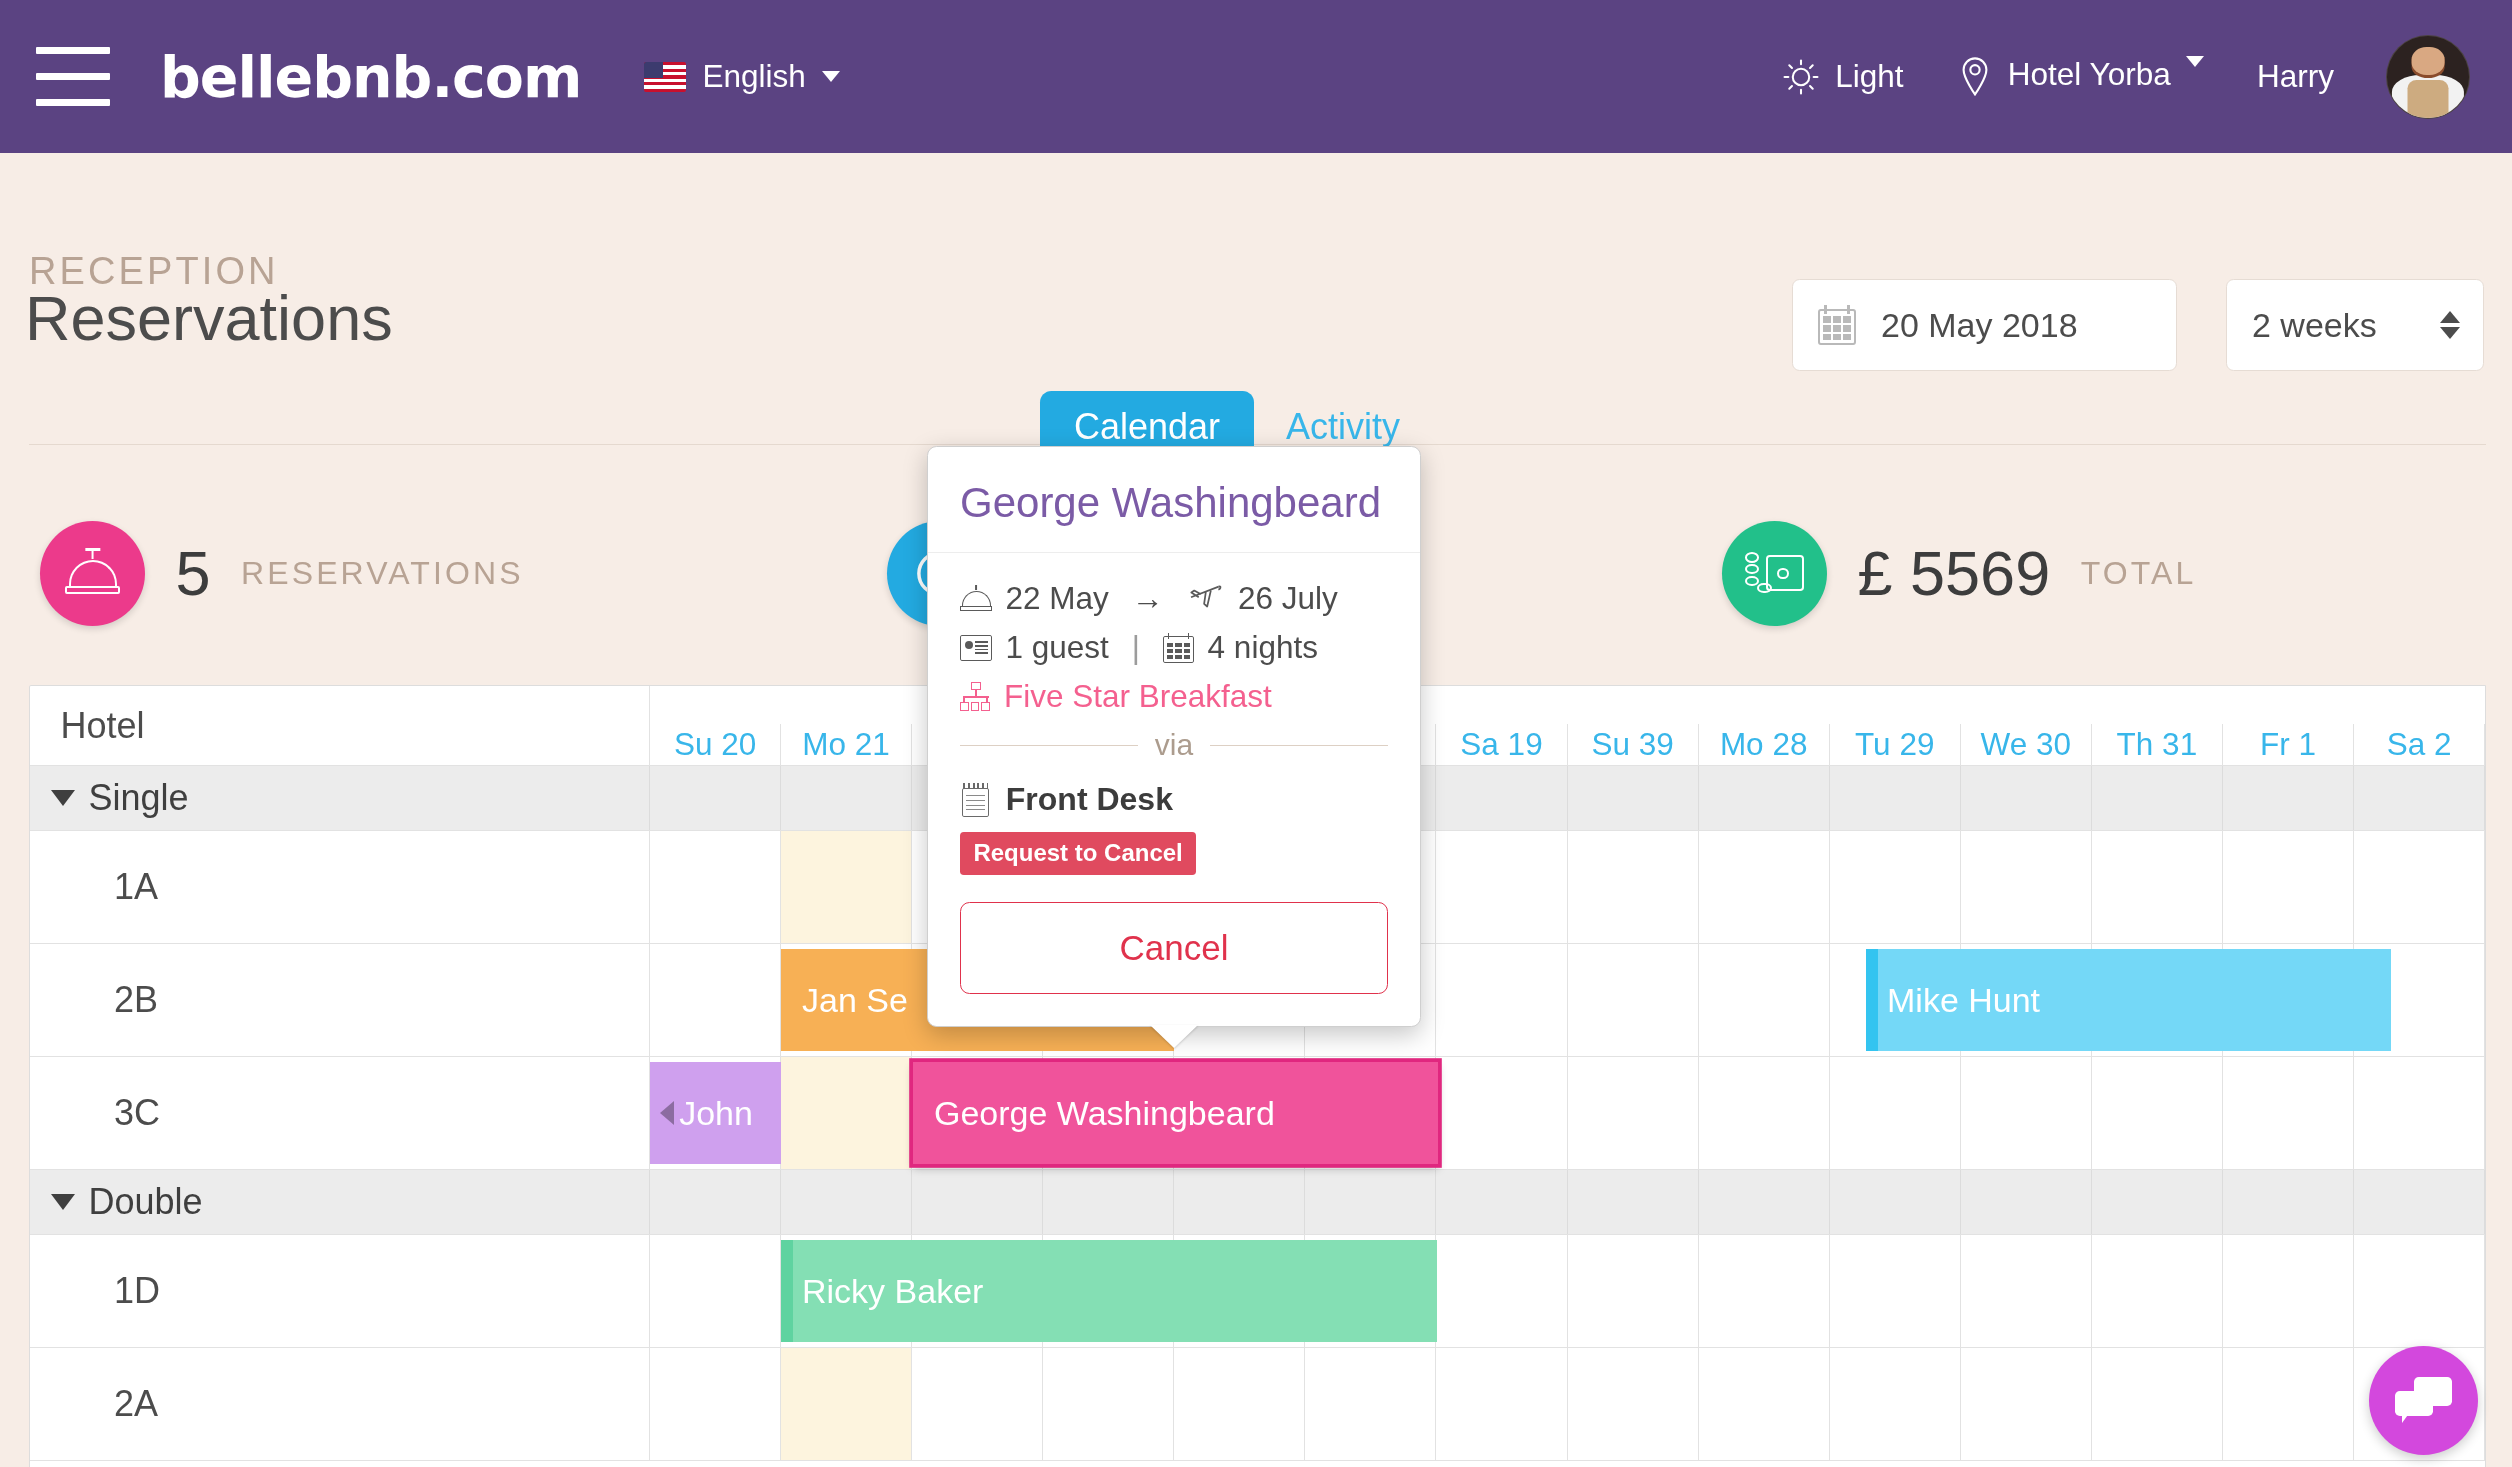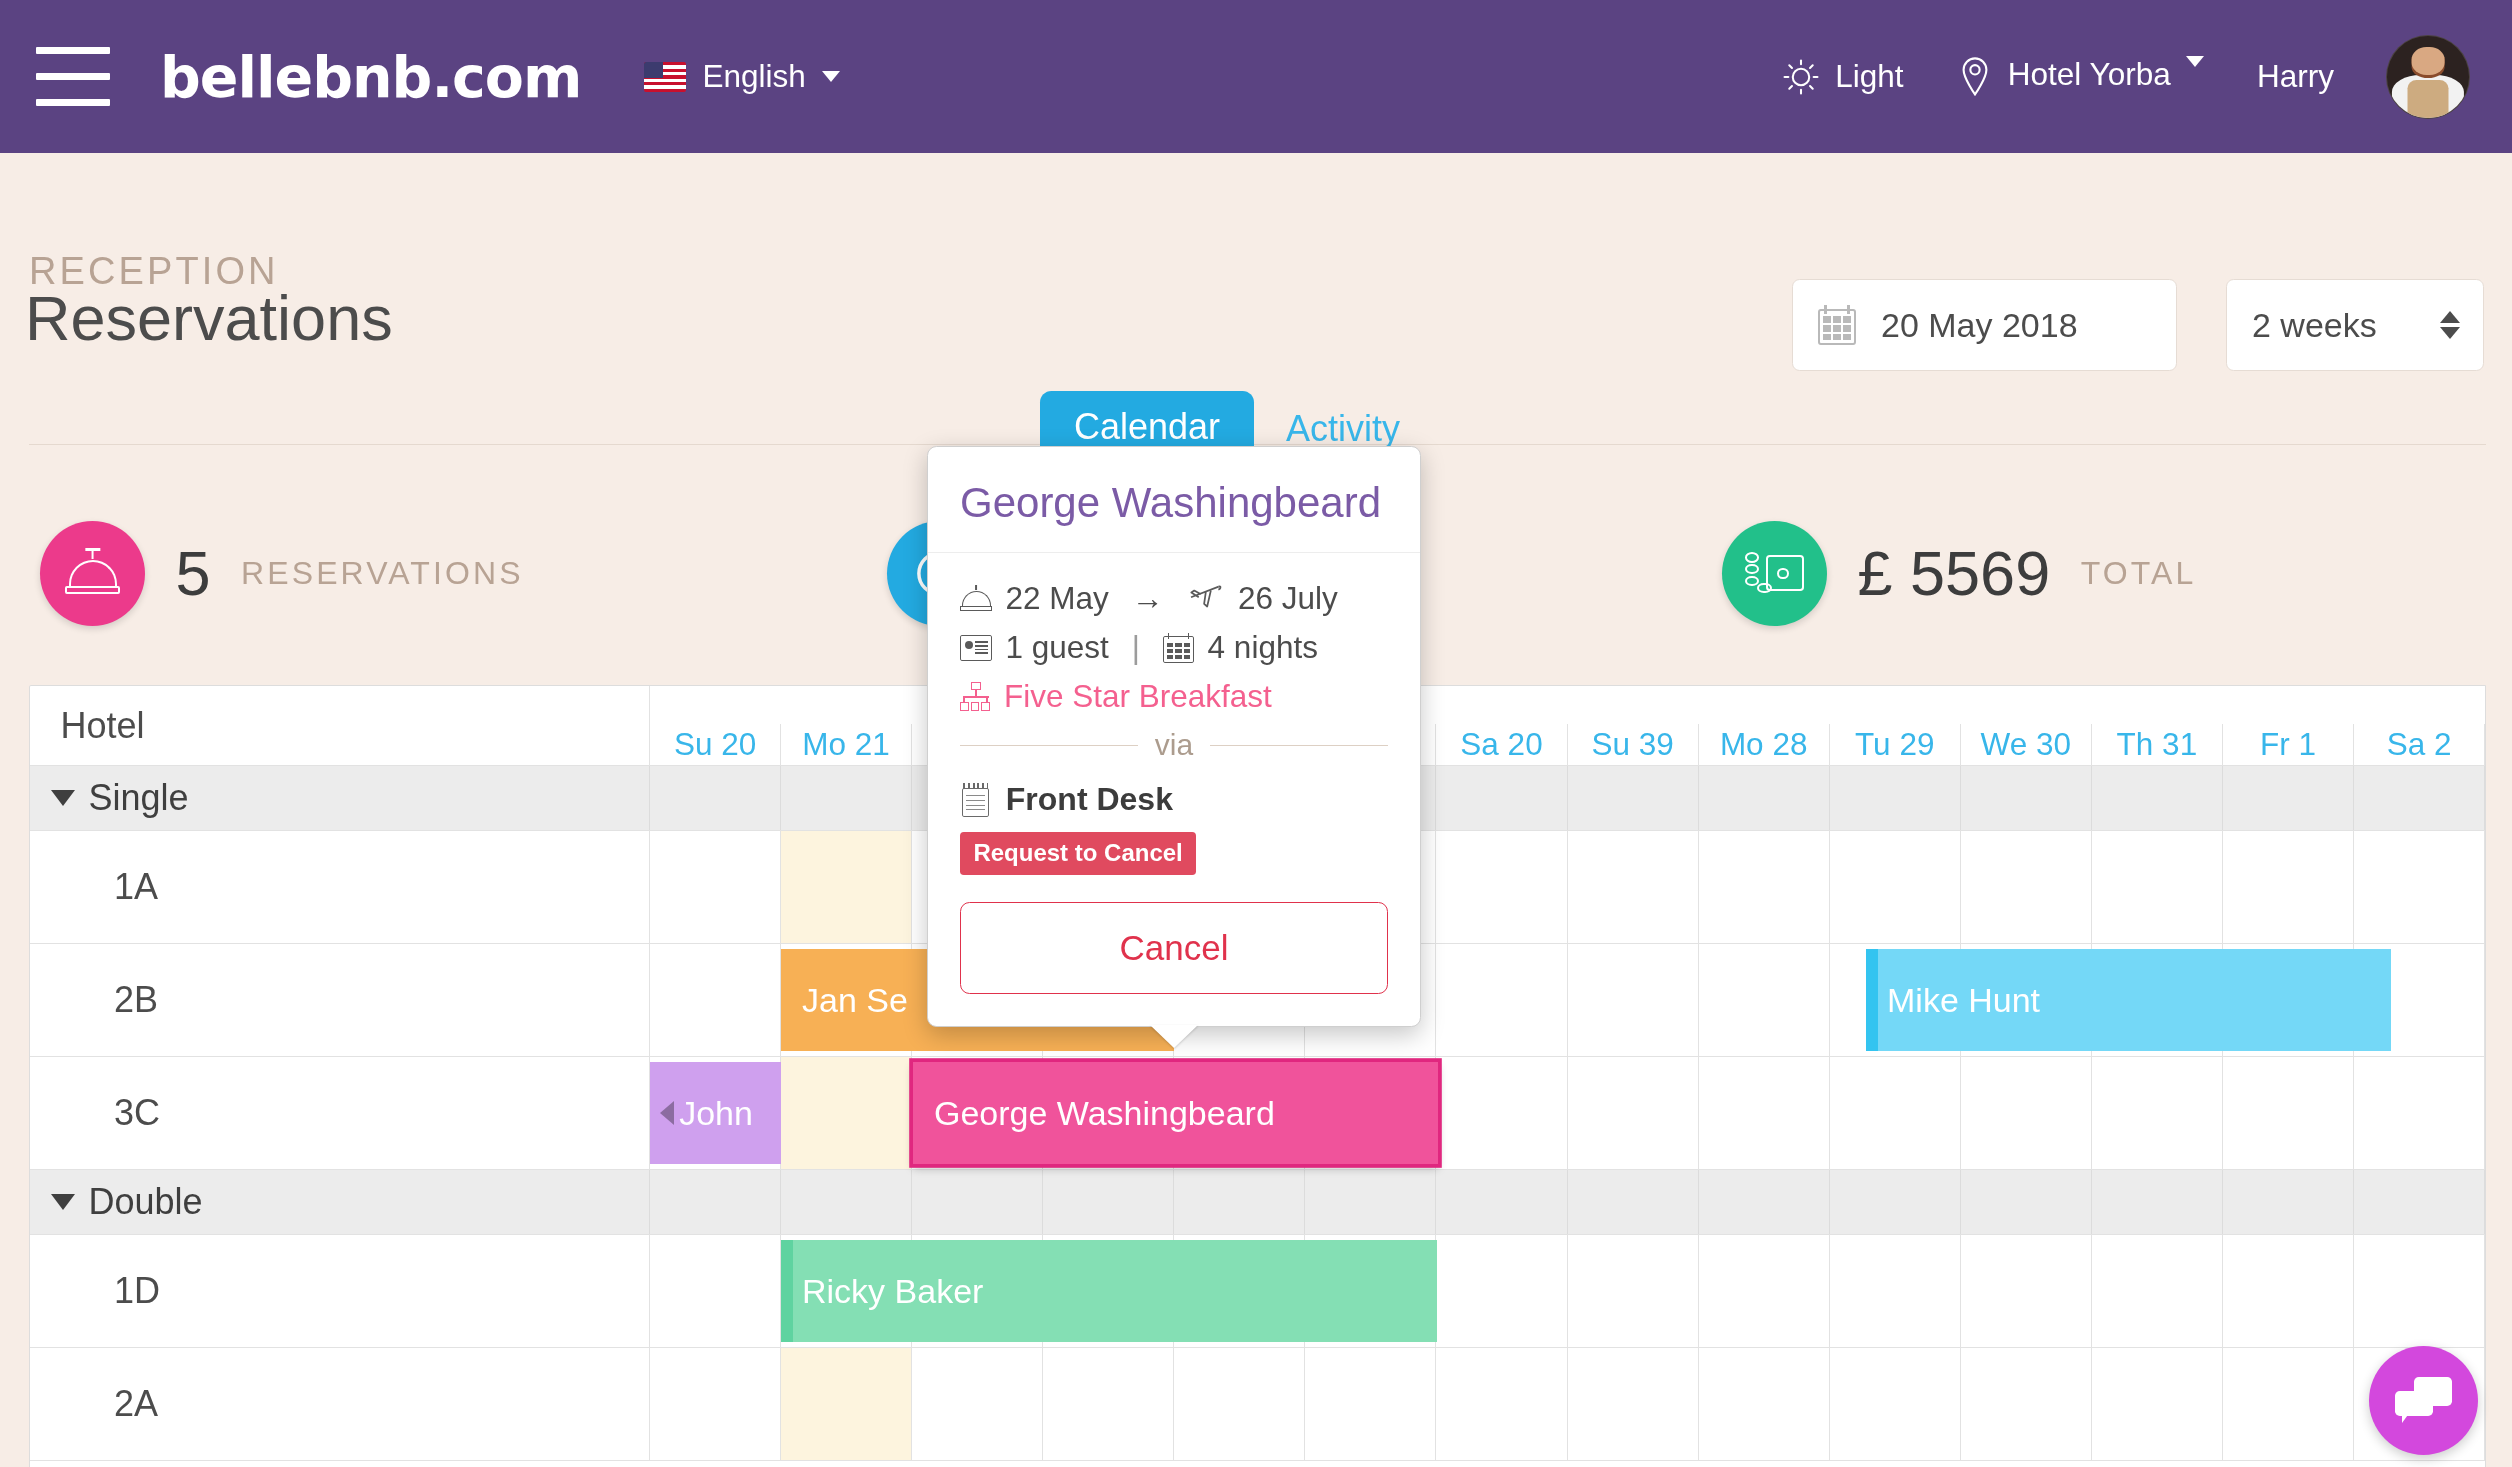--- a/index.html
+++ b/index.html
@@ -82,21 +82,21 @@
   }
   .week-text { font-size: 34px; color: #4c4c4c; font-weight: 300; }
   .spinner { display: flex; flex-direction: column; gap: 3.8px; }
   .spinner .up { width: 0; height: 0; border-left: 10.5px solid transparent;
     border-right: 10.5px solid transparent; border-bottom: 12.4px solid #4c4c4c; }
   .spinner .dn { width: 0; height: 0; border-left: 10.5px solid transparent;
     border-right: 10.5px solid transparent; border-top: 12.4px solid #4c4c4c; }
 
   
   .tabs-rule { position: absolute; top: 444px; left: 29px; width: 2457px; height: 1px; background: #e5d9cf; }
-  .tab-row { position: absolute; top: 391px; left: 1040px; display: flex; align-items: flex-end; gap: 0; }
+  .tab-row { position: absolute; top: 391px; left: 1040px; display: flex; align-items: flex-start; gap: 0; }
   .tab { font-size: 36px; font-weight: 300; cursor: pointer; }
   .tab.active { background: #23aae1; color: #fff; border-radius: 11.4px 11.4px 0 0;
     padding: 15.3px 34px 17px 34px; }
   .tab.idle { color: #38b6ea; padding: 15.3px 32px; }
 
   
   .stats { position: absolute; top: 515px; left: 0; width: 2512px; height: 134px; }
   .stat { position: absolute; display: flex; align-items: center; gap: 30.5px; }
   .stat .bubble {
     width: 105px; height: 105px; border-radius: 50%;
@@ -387,21 +387,21 @@
   <div class="cal-wrap">
 
     <div class="grid-row hrow">
       <div class="cell-label">Hotel</div>
       <div class="daycell">Su 20</div>
       <div class="daycell">Mo 21</div>
       <div class="daycell">Tu 22</div>
       <div class="daycell">We 23</div>
       <div class="daycell">Th 24</div>
       <div class="daycell">Fr 25</div>
-      <div class="daycell">Sa 20</div>
+      <div class="daycell">Sa 19</div>
       <div class="daycell">Su 39</div>
       <div class="daycell">Mo 28</div>
       <div class="daycell">Tu 29</div>
       <div class="daycell">We 30</div>
       <div class="daycell">Th 31</div>
       <div class="daycell">Fr 1</div>
       <div class="daycell">Sa 2</div>
     </div>
 
     <div class="grid-row grouprow">

